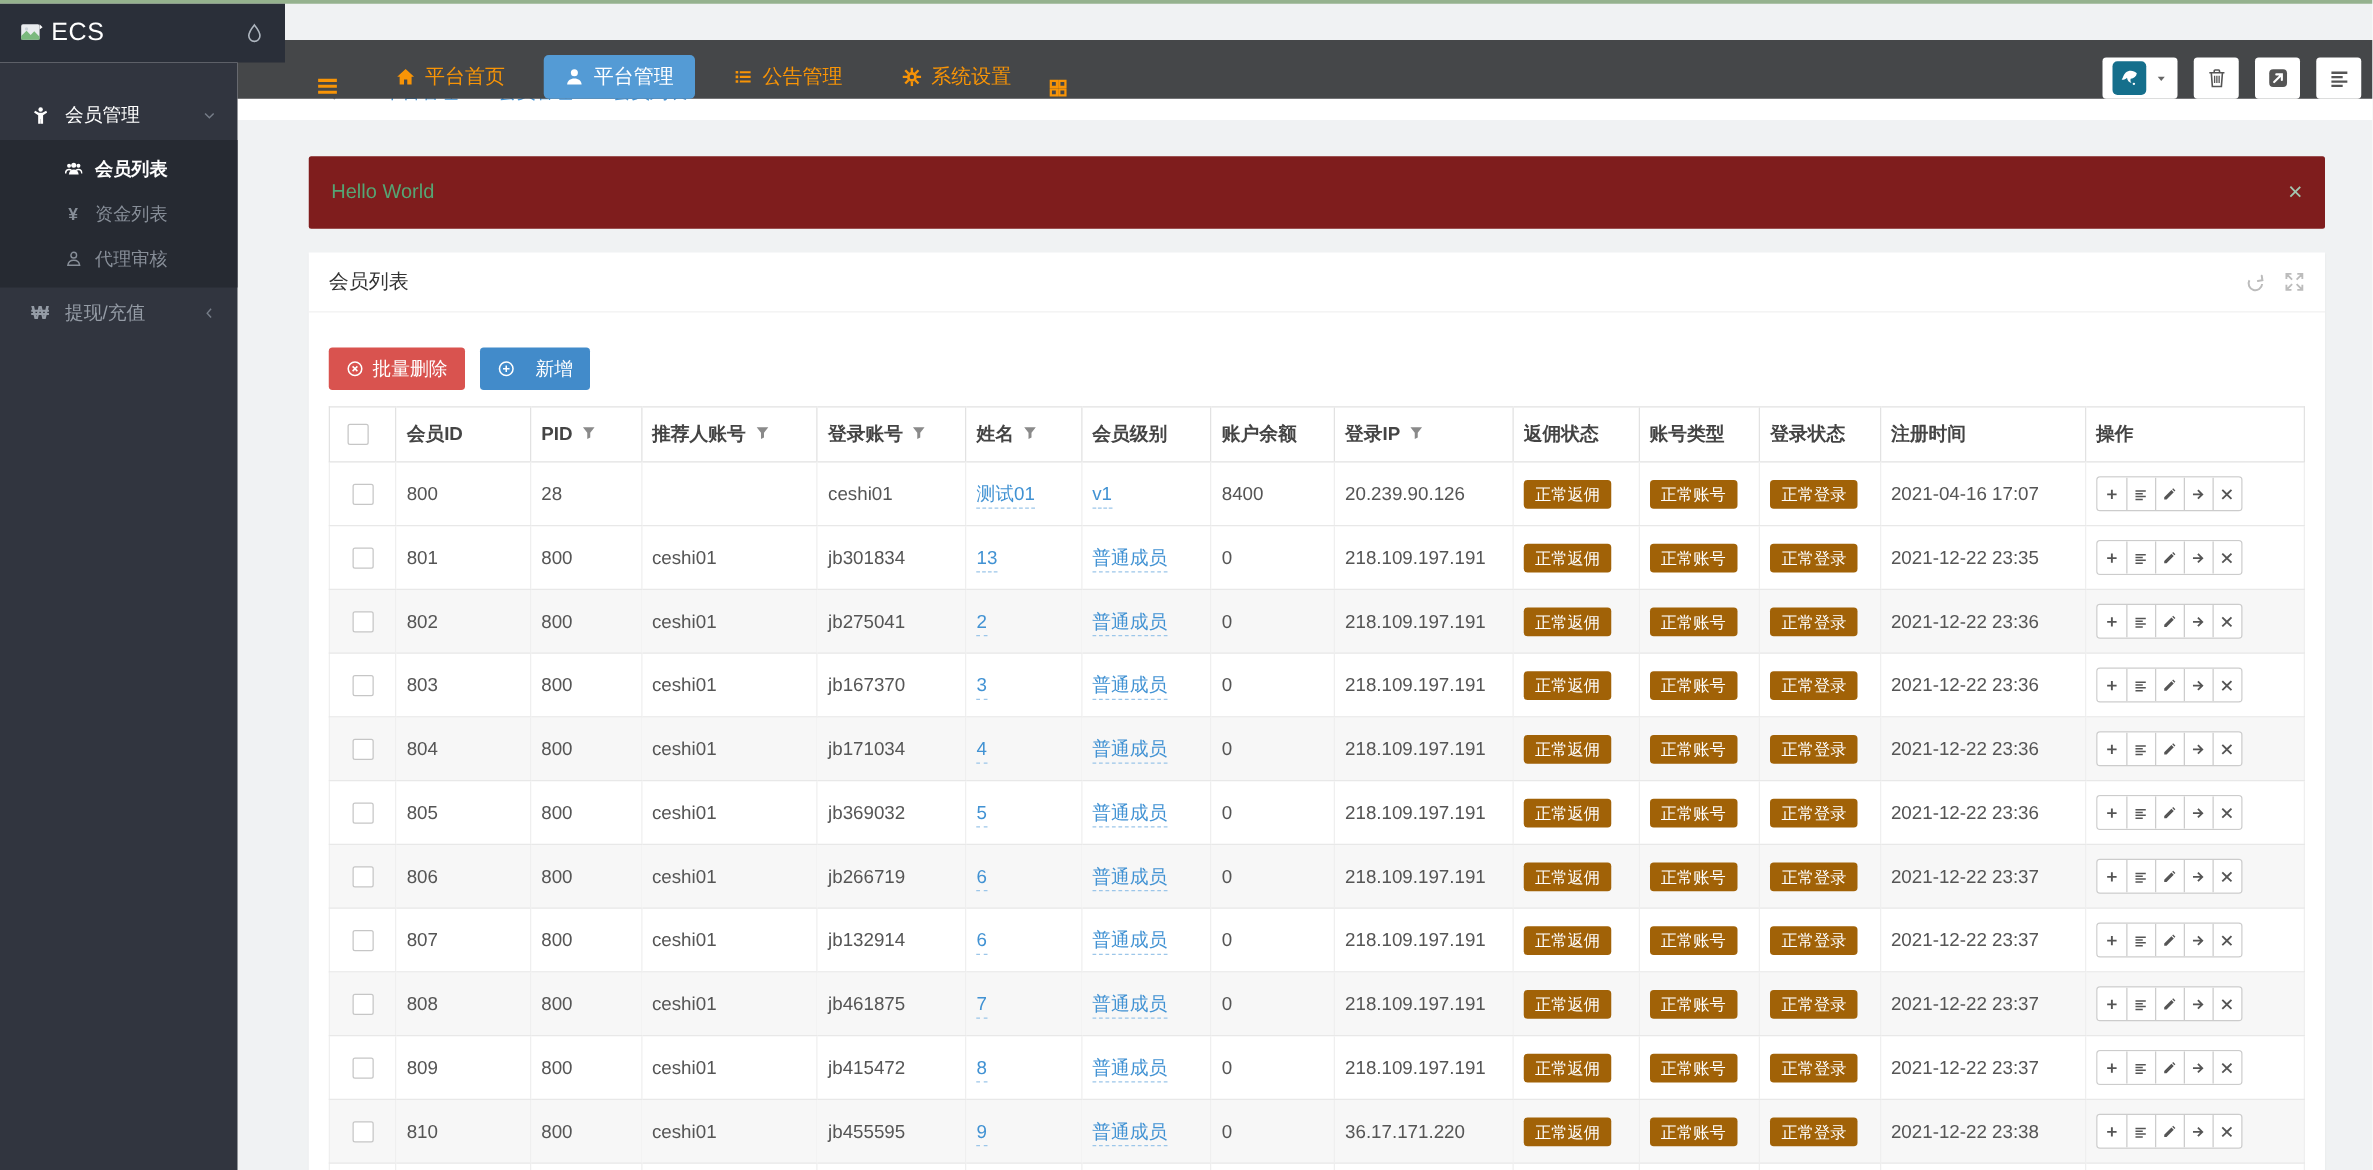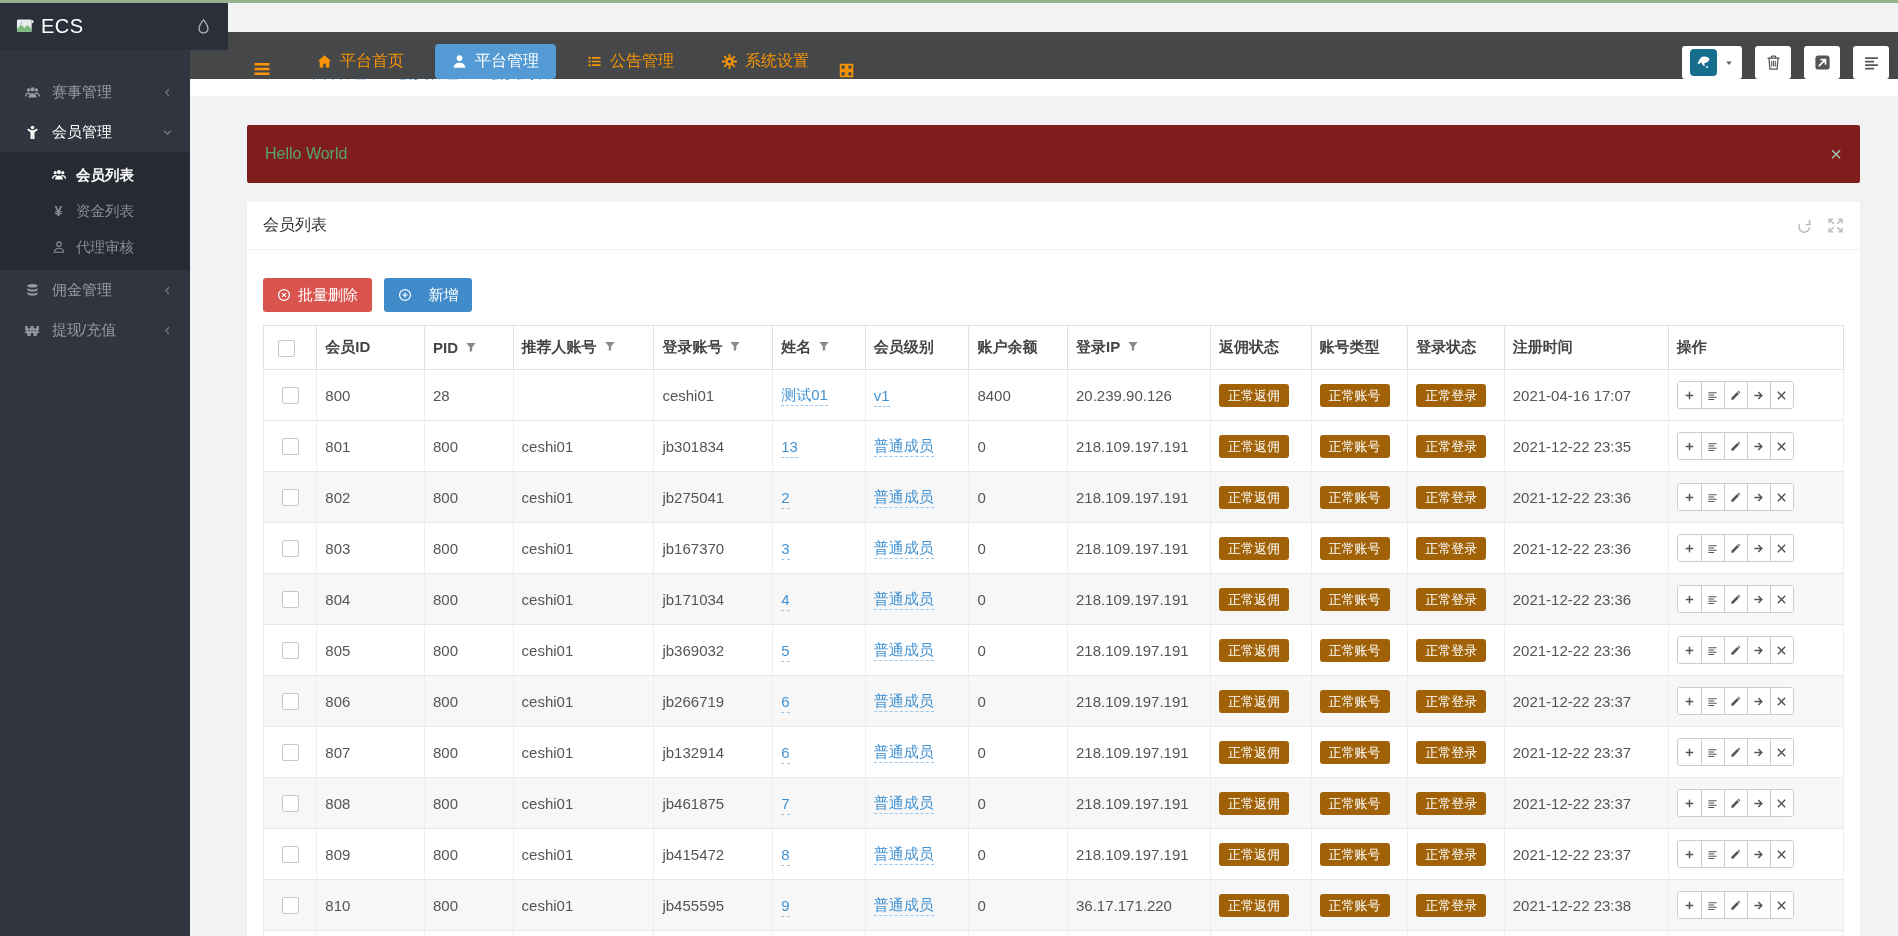--- a/index.html
+++ b/index.html
@@ -156,37 +156,20 @@
   <span class="logo-text">ECS</span>
   <span class="ico drop">
       <svg viewBox="0 0 16 16" fill="none" stroke="currentColor" stroke-width="1.2">
         <path d="M8 1.8S3.8 7 3.8 10a4.2 4.2 0 008.4 0C12.2 7 8 1.8 8 1.8z"></path>
       </svg>
     </span>
 </div>
 
 <aside id="sidebar">
   <nav id="side-menu">
-      <div class="side-item">
-        <span class="ico">
-          <svg viewBox="0 0 16 16" fill="currentColor">
-            <circle cx="3.7" cy="5.3" r="1.8"></circle>
-            <circle cx="12.3" cy="5.3" r="1.8"></circle>
-            <path d="M.5 12.3c.2-2.2 1.5-3.6 3.2-3.6.9 0 1.6.3 2.2.9M15.5 12.3c-.2-2.2-1.5-3.6-3.2-3.6-.9 0-1.6.3-2.2.9" stroke="currentColor" stroke-width="1.5" fill="none"></path>
-            <circle cx="8" cy="4.7" r="2.3"></circle>
-            <path d="M3.5 13.2c.3-2.8 2.1-4.5 4.5-4.5s4.2 1.7 4.5 4.5z"></path>
-          </svg>
-        </span>
-        <span>赛事管理</span>
-        <span class="ico chev">
-          <svg viewBox="0 0 16 16" fill="none" stroke="currentColor" stroke-width="1.7">
-            <path d="M10 3L5.5 8 10 13"></path>
-          </svg>
-        </span>
-      </div>
       <div class="side-item active">
         <span class="ico">
           <svg viewBox="0 0 16 16" fill="currentColor">
             <circle cx="8" cy="2.7" r="1.9"></circle>
             <path d="M2.4 5.4l.9-1.6 3.2 1.8h3l3.2-1.8.9 1.6-3.5 2.2V15h-2v-4.2H7.9V15h-2V7.6z"></path>
           </svg>
         </span>
         <span>会员管理</span>
         <span class="ico chev">
           <svg viewBox="0 0 16 16" fill="none" stroke="currentColor" stroke-width="1.7">
@@ -215,34 +198,20 @@
         </div>
         <div class="sub-item">
           <span class="ico">
             <svg viewBox="0 0 16 16" fill="none" stroke="currentColor" stroke-width="1.3">
               <circle cx="8" cy="4.7" r="2.6"></circle>
               <path d="M2.6 14c.4-3 2.4-4.6 5.4-4.6s5 1.6 5.4 4.6z"></path>
             </svg>
           </span>
           <span>代理审核</span>
         </div>
-      </div>
-      <div class="side-item">
-        <span class="ico">
-          <svg viewBox="0 0 16 16" fill="currentColor">
-            <ellipse cx="8" cy="3" rx="5.4" ry="1.9"></ellipse>
-            <path d="M2.6 5c0 1 2.4 1.9 5.4 1.9S13.4 6 13.4 5v2.1c0 1-2.4 1.9-5.4 1.9S2.6 8.1 2.6 7.1zM2.6 9.2c0 1 2.4 1.9 5.4 1.9s5.4-.9 5.4-1.9v2.3c0 1.1-2.4 2-5.4 2s-5.4-.9-5.4-2z"></path>
-          </svg>
-        </span>
-        <span>佣金管理</span>
-        <span class="ico chev">
-          <svg viewBox="0 0 16 16" fill="none" stroke="currentColor" stroke-width="1.7">
-            <path d="M10 3L5.5 8 10 13"></path>
-          </svg>
-        </span>
       </div>
       <div class="side-item">
         <span class="ico">
           <span class="tico">₩</span>
         </span>
         <span>提现/充值</span>
         <span class="ico chev">
           <svg viewBox="0 0 16 16" fill="none" stroke="currentColor" stroke-width="1.7">
             <path d="M10 3L5.5 8 10 13"></path>
           </svg>

